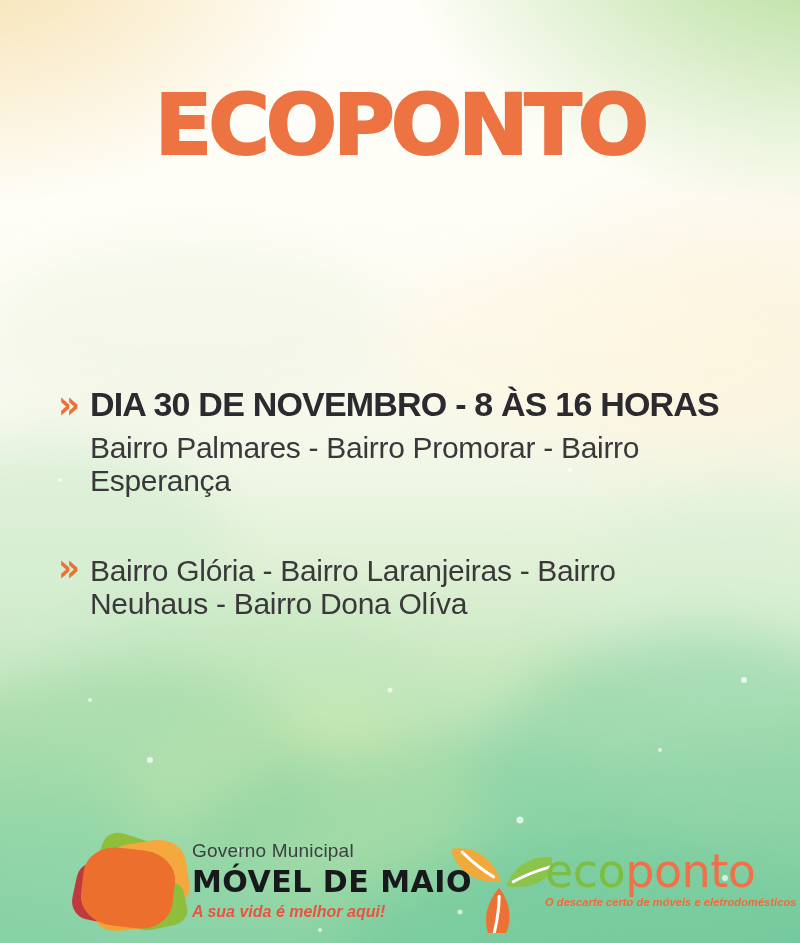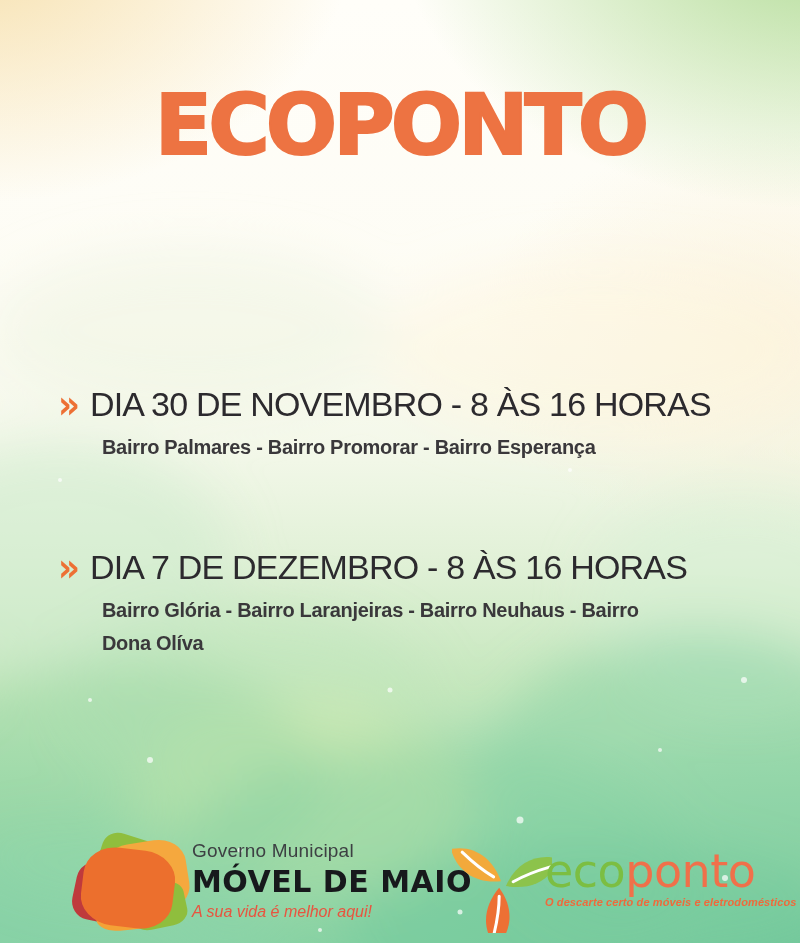--- a/index.html
+++ b/index.html
@@ -31,35 +31,35 @@
   
   .schedule-item{position:absolute;left:58px;display:flex;align-items:flex-start;}
   .item-1{top:384px;}
   .item-2{top:547px;}
   .chev{
     font-family:"DejaVu Sans",sans-serif;
     color:#ED7034;font-weight:bold;font-size:34px;line-height:40px;
     margin-right:14px;letter-spacing:-4px;transform:scaleY(1.15);
   }
   .sched-heading{
-    margin:0;font-size:34px;line-height:40px;font-weight:normal;
+    margin:0;font-size:34px;line-height:40px;font-weight:bold;
     color:#2c2a2e;letter-spacing:-0.8px;white-space:nowrap;
   }
   .sched-locations{
-    margin:7px 0 0 12px;font-size:20px;line-height:33px;font-weight:bold;
+    margin:7px 0 0 0;font-size:30px;line-height:33px;font-weight:normal;
     color:#3a383b;letter-spacing:-0.3px;max-width:585px;
   }
 
   
   .gov-mark{position:absolute;left:74px;top:836px;width:116px;height:96px;}
   .blob{position:absolute;}
   .gov-text{position:absolute;left:192px;top:840px;}
   .gov-line1{font-size:19px;color:#3d4043;letter-spacing:0.2px;}
   .gov-name{font-size:30px;font-weight:800;color:#17191c;letter-spacing:0.5px;margin-top:2px;font-family:"DejaVu Sans",sans-serif;}
-  .gov-slogan{font-size:16px;font-style:italic;font-weight:normal;color:#E8543F;margin-top:4px;}
+  .gov-slogan{font-size:16px;font-style:italic;font-weight:bold;color:#E8543F;margin-top:4px;}
 
   .eco-mark{position:absolute;left:452px;top:833px;}
   .eco-text{position:absolute;left:545px;top:848px;}
   .eco-word{font-size:46px;line-height:46px;letter-spacing:-0.5px;font-family:"DejaVu Sans",sans-serif;}
   .eco-word .w-eco{color:#7CBE42;font-weight:normal;}
   .eco-word .w-ponto{color:#F0704A;font-weight:normal;margin-top:24px;}
   .eco-tagline{font-size:11px;font-style:italic;font-weight:bold;color:#EE6A3C;margin-top:2px;letter-spacing:0.1px;}
 </style>
 </head>
 <body>
@@ -111,21 +111,20 @@
       <span class="chev">»</span>
       <div>
         <h2 class="sched-heading">DIA 30 DE NOVEMBRO - 8 ÀS 16 HORAS</h2>
         <p class="sched-locations">Bairro Palmares - Bairro Promorar - Bairro Esperança</p>
       </div>
     </section>
 
     <section class="schedule-item item-2">
       <span class="chev">»</span>
       <div>
-        <h2 class="sched-heading">DIA 7 DE DEZEMBRO - 8 ÀS 16 HORAS</h2>
         <p class="sched-locations">Bairro Glória - Bairro Laranjeiras - Bairro Neuhaus - Bairro Dona Olíva</p>
       </div>
     </section>
 
     <div class="gov-mark">
       <div class="blob" style="left:24px;top:0;width:58px;height:52px;background:#8FBE3D;border-radius:30%;transform:rotate(18deg);"></div>
       <div class="blob" style="left:30px;top:6px;width:84px;height:72px;background:#F5A83E;border-radius:34%;transform:rotate(-9deg);"></div>
       <div class="blob" style="left:0;top:28px;width:56px;height:58px;background:#BF3A3C;border-radius:32%;transform:rotate(12deg);"></div>
       <div class="blob" style="left:56px;top:48px;width:56px;height:44px;background:#8FBE3D;border-radius:30%;transform:rotate(-12deg);"></div>
       <div class="blob" style="left:22px;top:62px;width:62px;height:32px;background:#F4A236;border-radius:40%;transform:rotate(-6deg);"></div>

